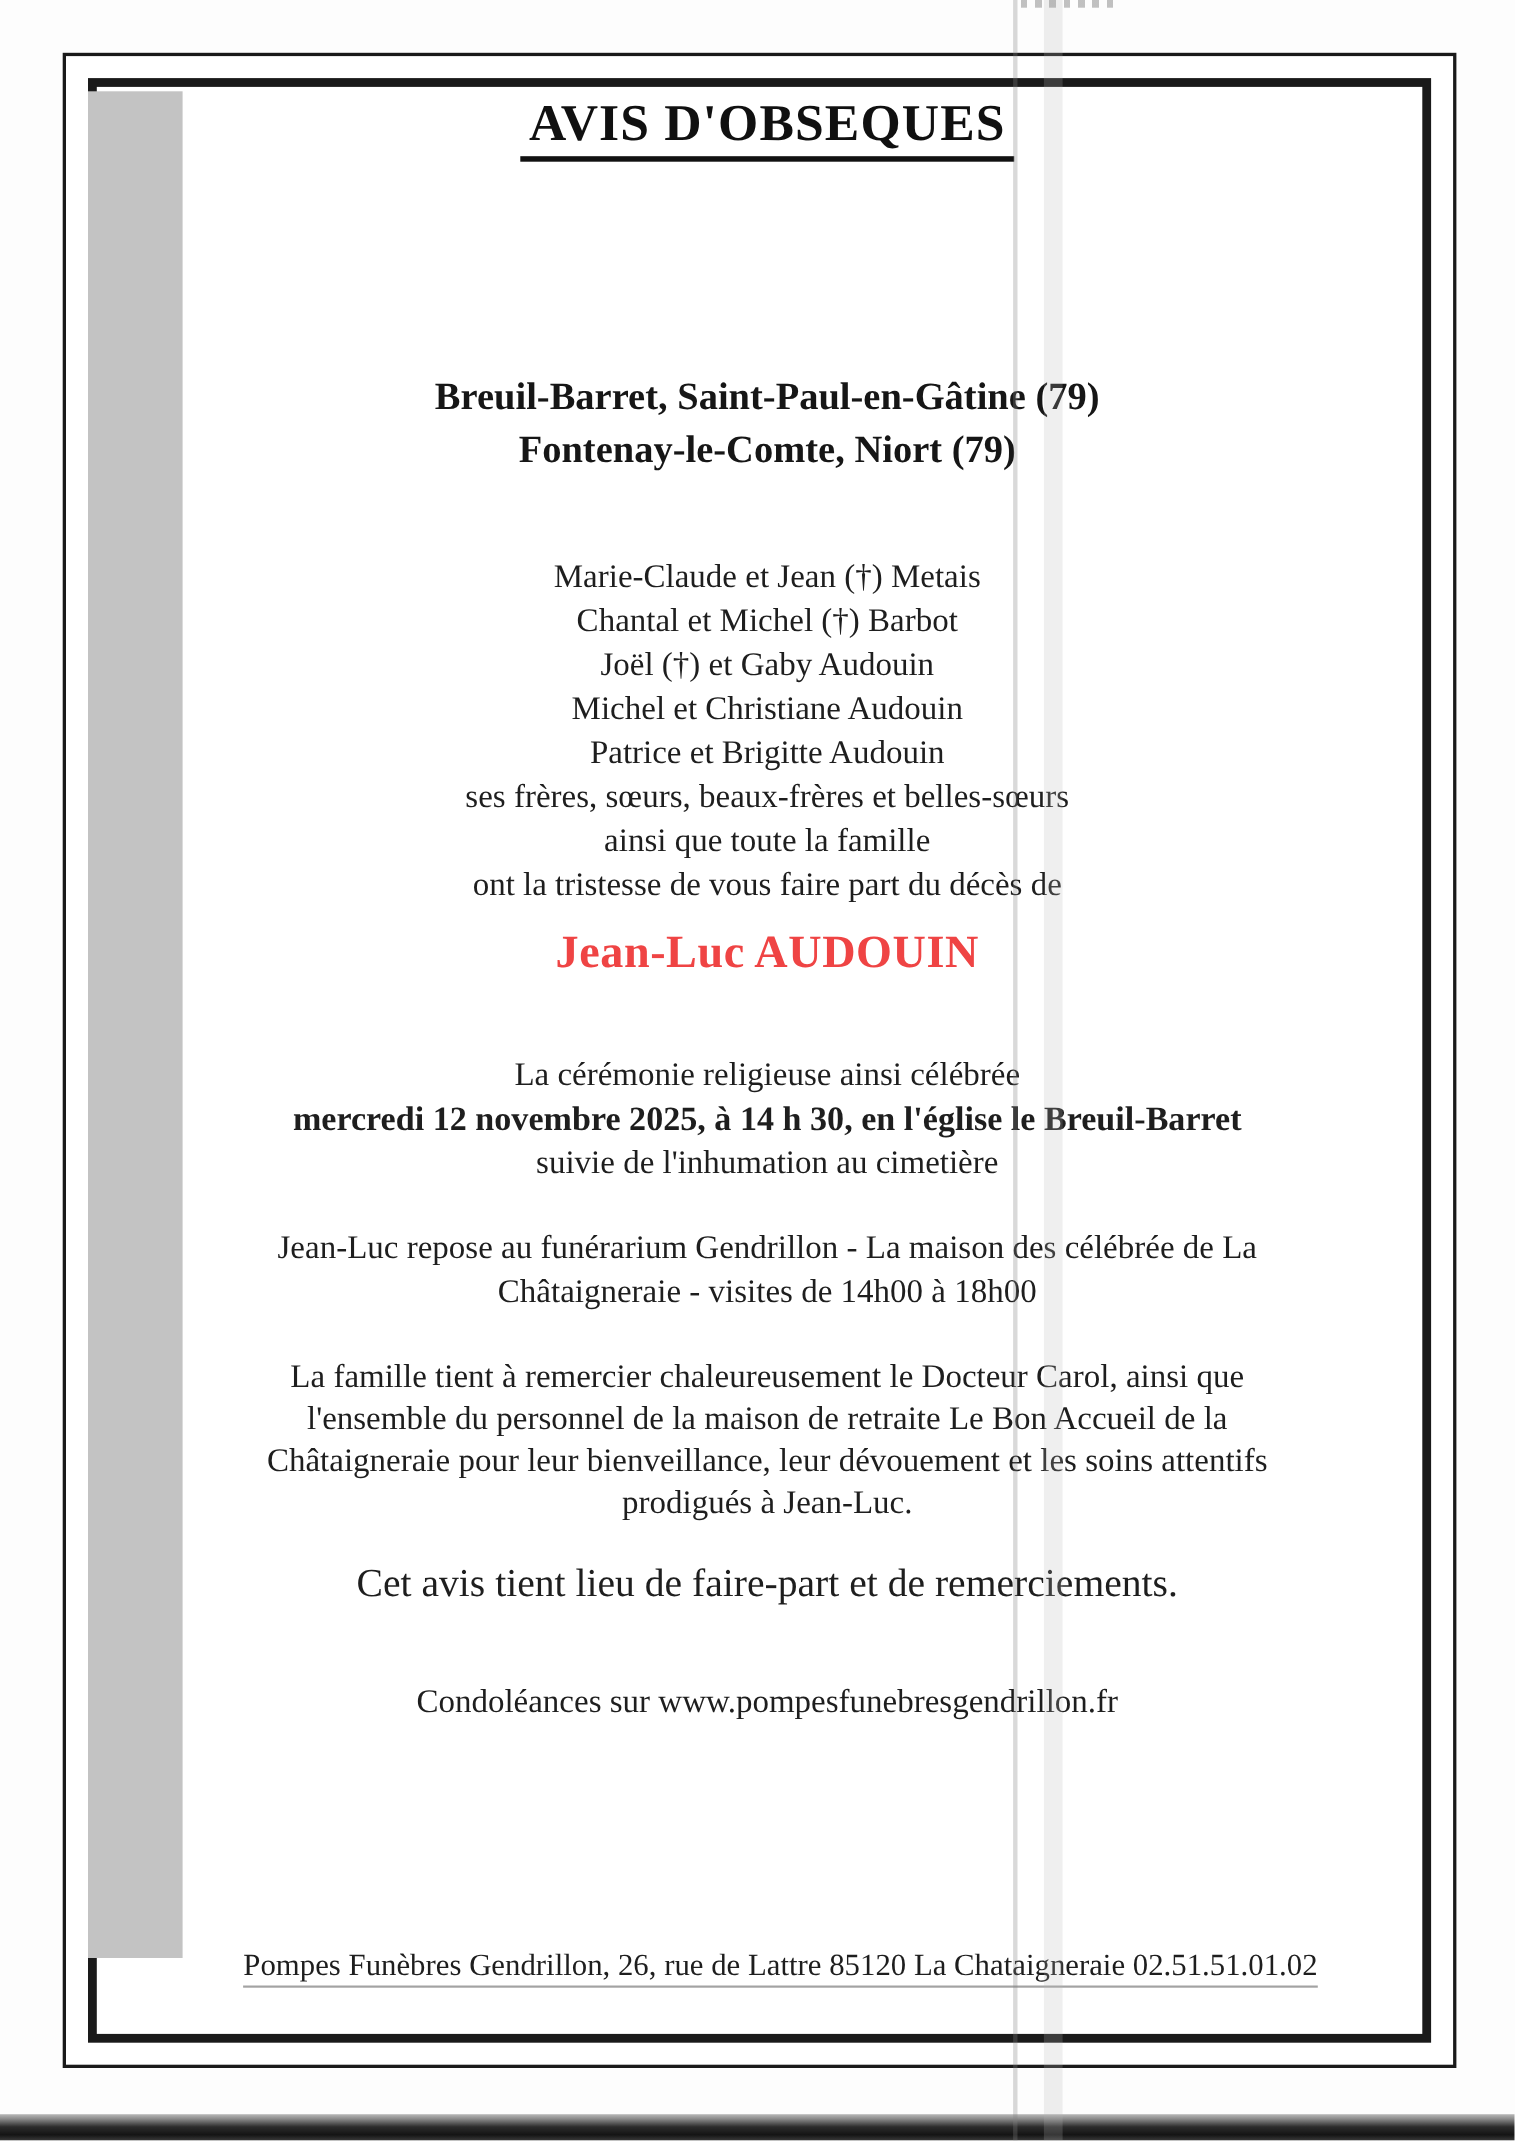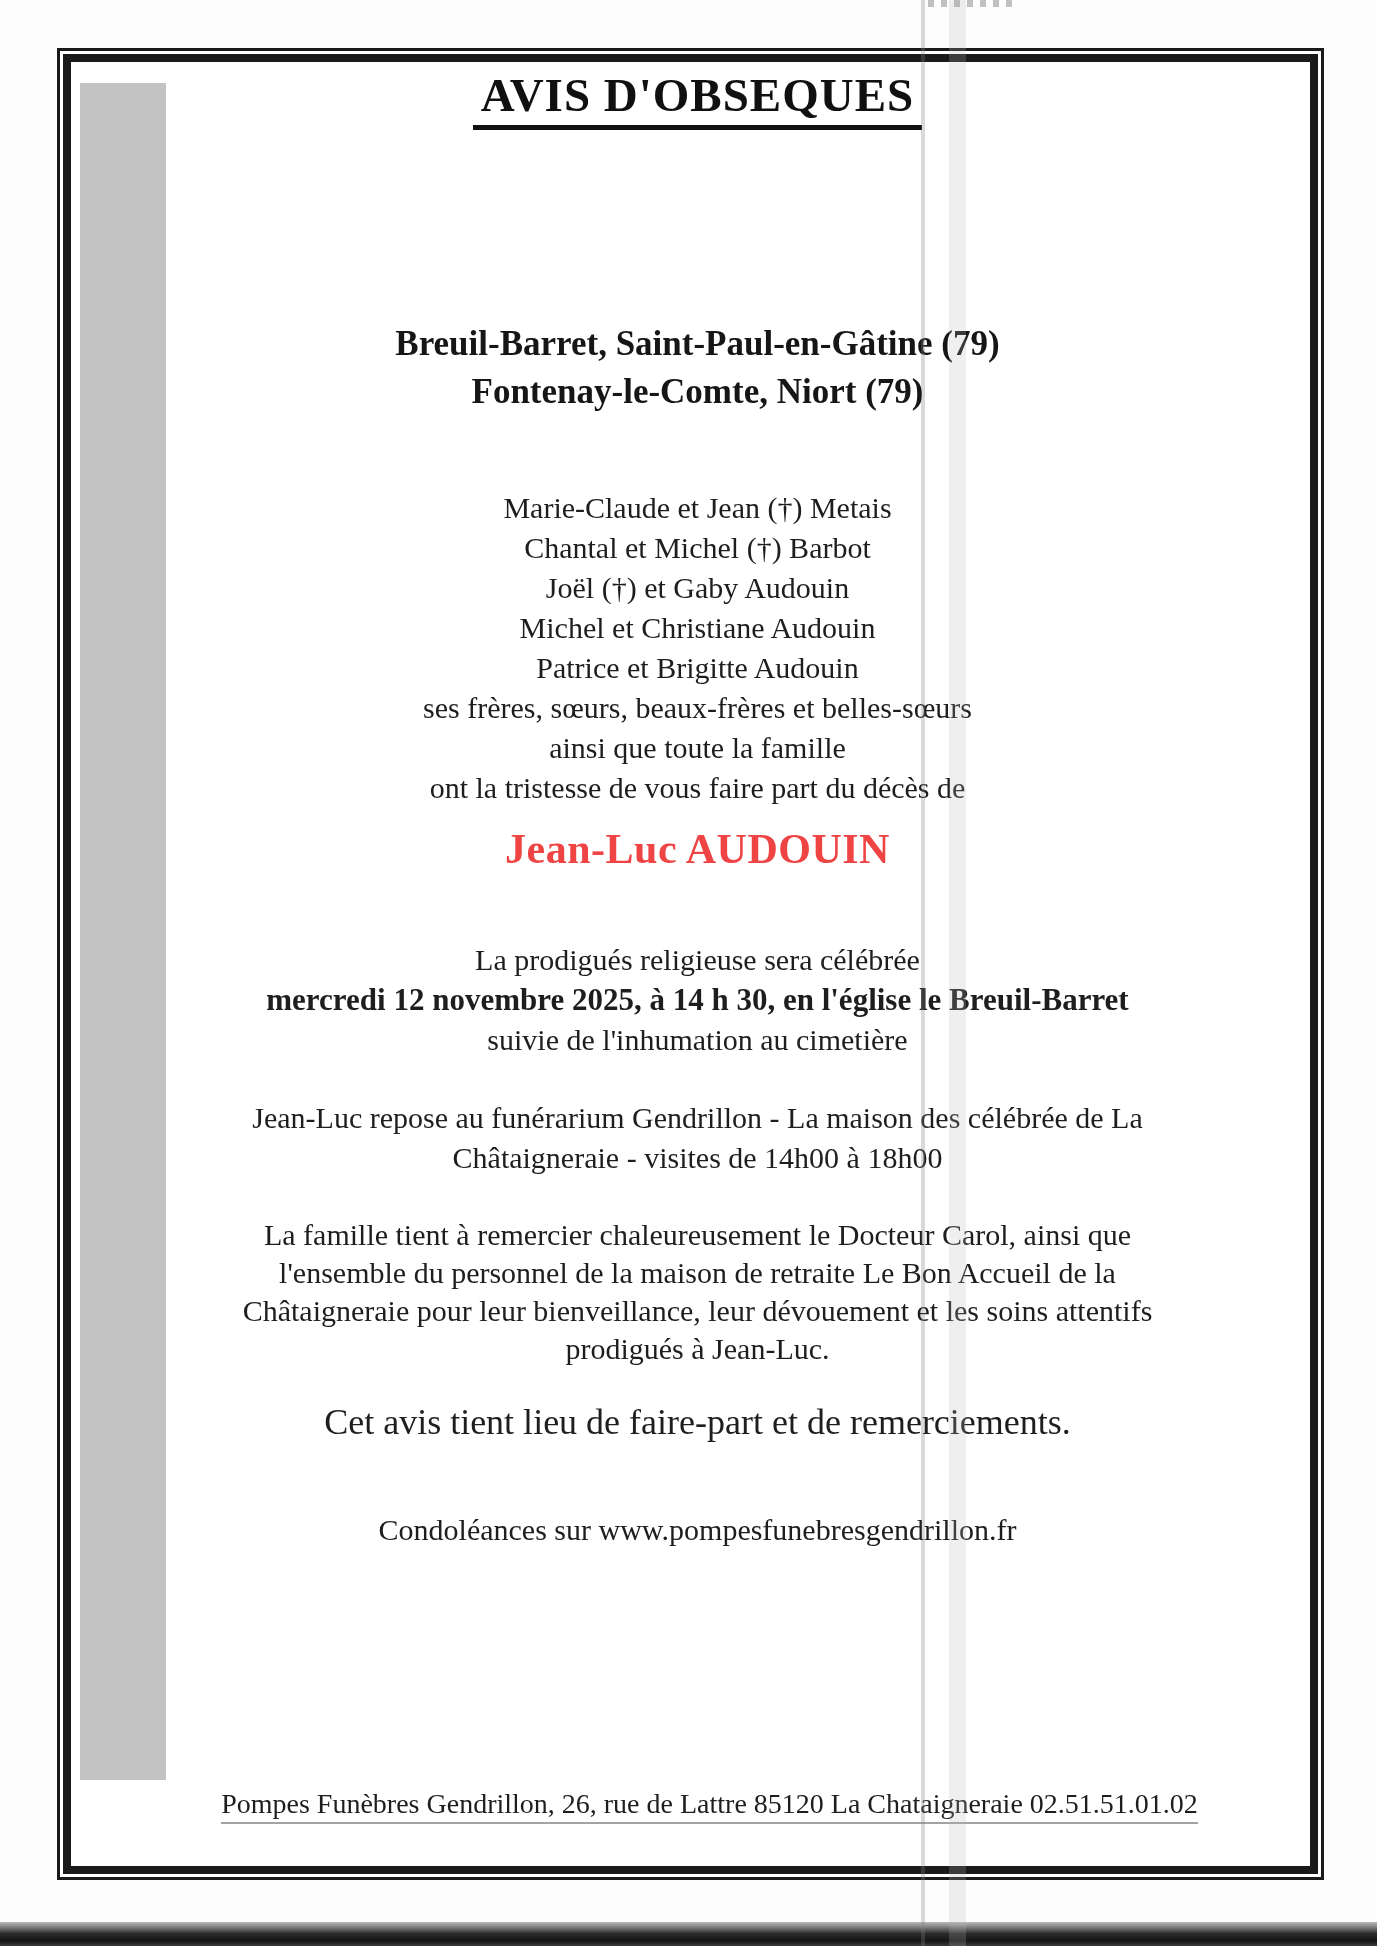--- a/index.html
+++ b/index.html
@@ -12,21 +12,21 @@
     font-family: "Liberation Serif", "DejaVu Serif", serif;
     color: #1e1e1e;
   }
   
   .frame-outer {
     position: absolute;
     left: 57px; top: 48px;
     width: 1267px; height: 1832px;
     border: 3px solid #1a1a1a;
     box-sizing: border-box;
-    padding: 3px;
+    padding: 20px;
     background: #fff;
   }
   .frame-inner {
     width: 100%; height: 100%;
     border: 8px solid #1a1a1a;
     box-sizing: border-box;
     position: relative;
     text-align: center;
   }
   .content { padding-left: 14px; }
@@ -150,21 +150,21 @@
 Michel et Christiane Audouin
 Patrice et Brigitte Audouin
 ses frères, sœurs, beaux-frères et belles-sœurs
 ainsi que toute la famille
 ont la tristesse de vous faire part du décès de</div>
 
         <div class="deceased-name">Jean-Luc AUDOUIN</div>
 
 
         <div class="ceremony">
-          <div>La prodigués religieuse sera célébrée</div>
+          <div>La cérémonie religieuse ainsi célébrée</div>
           <div class="bold-line">mercredi 12 novembre 2025, à 14 h 30, en l'église le Breuil-Barret</div>
           <div>suivie de l'inhumation au cimetière</div>
         </div>
 
         <div class="para">Jean-Luc repose au funérarium Gendrillon - La maison des célébrée de La
 Châtaigneraie - visites de 14h00 à 18h00</div>
 
         <div class="para tight">La famille tient à remercier chaleureusement le Docteur Carol, ainsi que
 l'ensemble du personnel de la maison de retraite Le Bon Accueil de la
 Châtaigneraie pour leur bienveillance, leur dévouement et les soins attentifs

